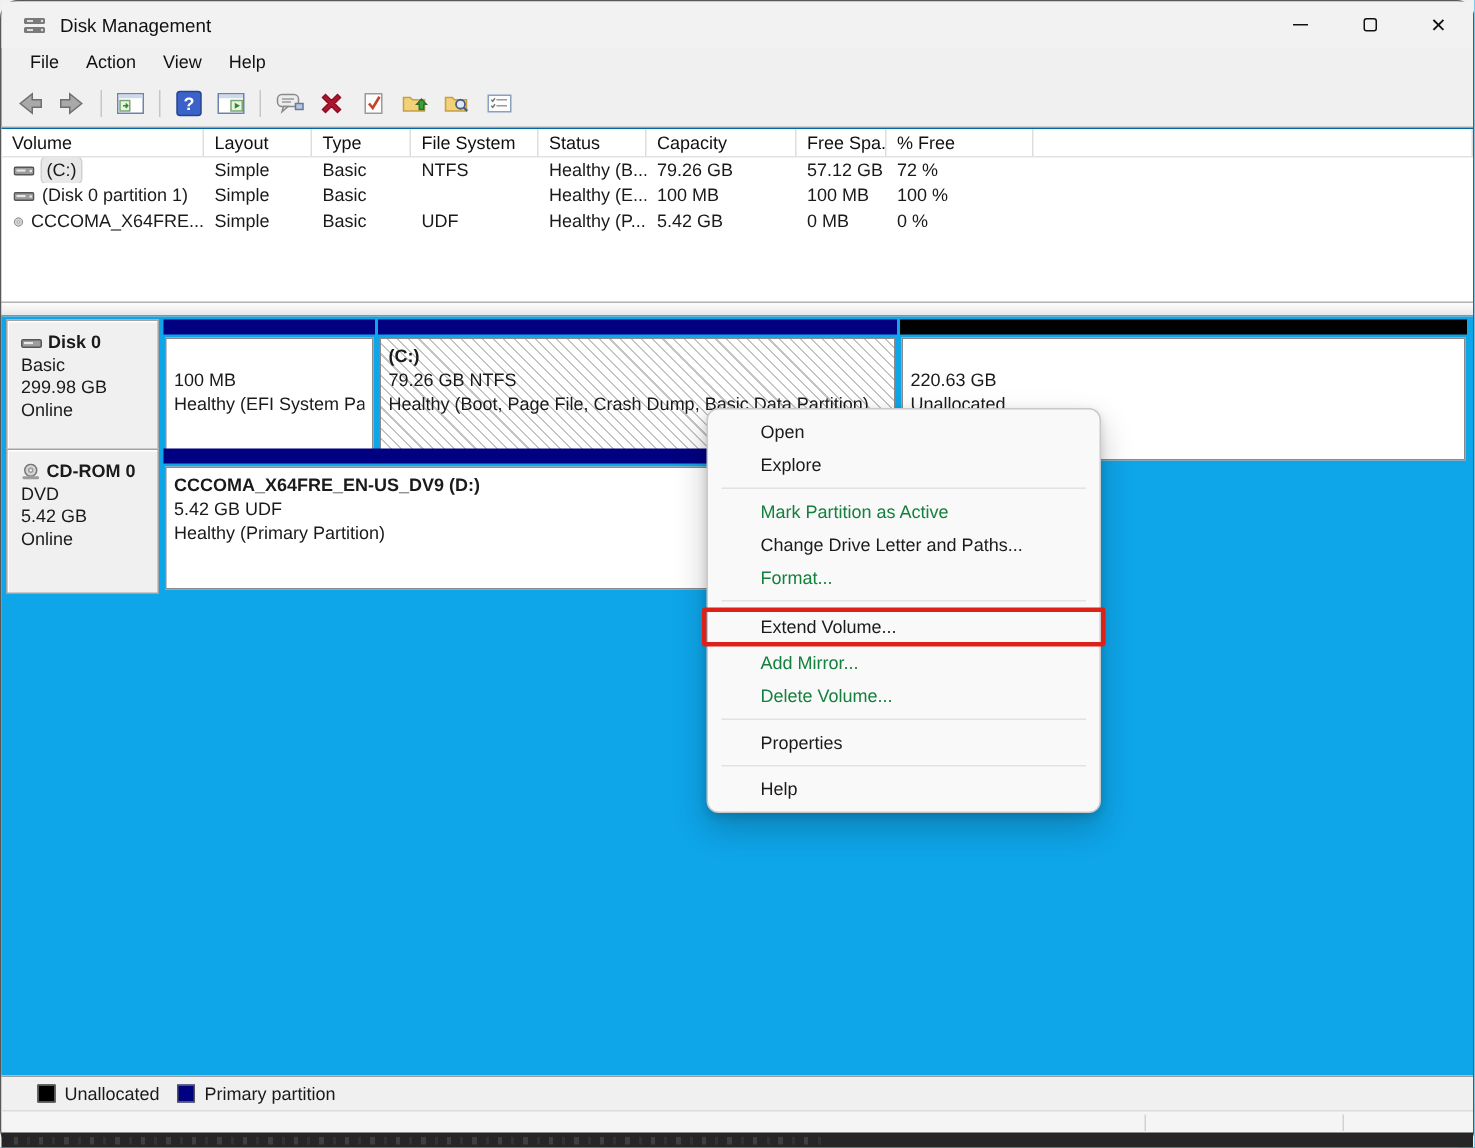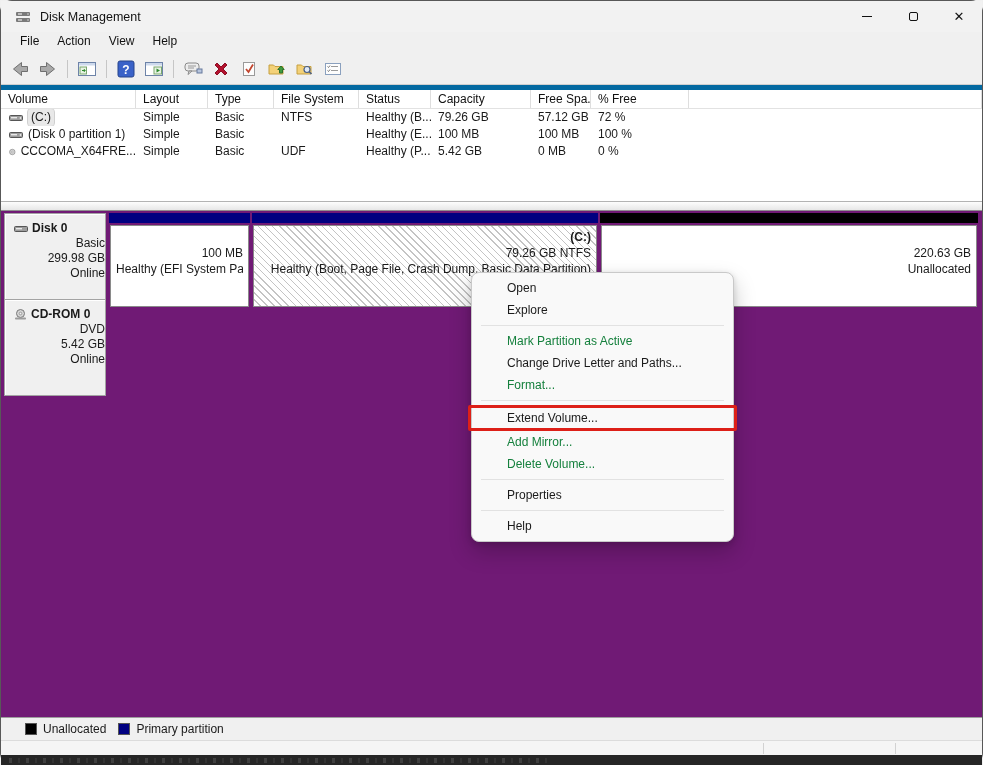--- a/index.html
+++ b/index.html
@@ -21,35 +21,35 @@
   
   .menubar { position:absolute; top:31px; left:0; right:0; height:22px; display:flex; align-items:flex-start; padding-left:10px; }
   .menubar .m-item { padding:2px 9px; color:#111; }
 
   
   .toolbar { position:absolute; top:53px; left:0; right:0; height:31px; display:flex; align-items:center; padding-left:7px; gap:4px; border-bottom:1px solid #cfcfcf; }
   .tb-btn { width:24px; height:24px; display:flex; align-items:center; justify-content:center; }
   .tb-sep { width:1px; height:18px; background:#c6c6c6; margin:0 3px; }
 
   
-  .vol-table { position:absolute; top:84px; left:0; right:0; height:116px; background:#fff; border-top:5px solid #0369a1; }
+  .vol-table { position:absolute; top:84px; left:0; right:0; height:116px; background:#fff; border-top:1px solid #0369a1; }
   .v-head { display:flex; height:19px; line-height:18px; border-bottom:1px solid #e2e2e2; }
   .v-head .cell { border-right:1px solid #dedede; padding-left:7px; color:#111; overflow:hidden; white-space:nowrap; }
   .v-row { display:flex; height:17px; line-height:17px; align-items:center; }
   .v-row .cell { padding-left:7px; overflow:hidden; white-space:nowrap; }
   .c0{width:135px;} .c1{width:72px;} .c2{width:66px;} .c3{width:85px;} .c4{width:72px;} .c5{width:100px;} .c6{width:60px;} .c7{width:98px;} .cx{flex:1;}
   .v-row .c0 { display:flex; align-items:center; gap:5px; padding-left:8px; }
   .sel-chip { background:#e8e8e8; outline:1px solid #d0d0d0; border-radius:3px; padding:0 3px; }
 
   
   .splitter { position:absolute; top:200px; left:0; right:0; height:10px;
               background:linear-gradient(#fdfdfd,#e7e7e7); border-top:1px solid #b3b3b3; border-bottom:1px solid #8f8f8f; }
 
   
-  .gpane { position:absolute; top:210px; left:0; right:0; height:506px; background:#701a75;text-align:right; }
+  .gpane { position:absolute; top:210px; left:0; right:0; height:506px; background:#0ea5e9; }
   .band { position:absolute; left:3px; height:97px; }
   .band-0 { top:2px; width:974px; }
   .band-1 { top:88px; width:730px; }
   .d-panel { position:absolute; left:0; top:0; width:102px; height:97px; background:#f0f0f0;
              border:1px solid #a3a3a3; box-shadow:inset 1px 1px 0 #ffffff; padding:7px 0 0 9px; line-height:15px; }
   .d-title { font-weight:bold; display:flex; align-items:center; gap:4px; }
   .parts { position:absolute; left:105px; top:0; right:0; height:97px; display:flex; }
   .pt { position:relative; height:97px; }
   .pt + .pt { margin-left:2px; }
   .pt-stripe { position:absolute; top:0; left:0; right:0; height:10px; }
@@ -318,20 +318,30 @@
               <circle cx="6.5" cy="4.5" r="4" fill="#d4d4d4" stroke="#777"></circle>
               <circle cx="6.5" cy="4.5" r="1.3" fill="#f4f4f4" stroke="#999"></circle>
               <rect x="1" y="8.5" width="11" height="2" rx="0.8" fill="#9c9c9c"></rect>
             </svg>
           <span>CD-ROM 0</span>
         </div>
         <div>DVD</div>
         <div>5.42 GB</div>
         <div>Online</div>
       </div>
+      <div class="parts">
+        <div class="pt w-cd">
+          <div class="pt-stripe" style="background:#000080;"></div>
+          <div class="pt-box">
+            <div class="pt-name">CCCOMA_X64FRE_EN-US_DV9 (D:)</div>
+            <div class="pt-line">5.42 GB UDF</div>
+            <div class="pt-line">Healthy (Primary Partition)</div>
+          </div>
+        </div>
+      </div>
     </div>
   </div>
 
   <div class="ctx">
     <div class="ctx-item">Open</div>
     <div class="ctx-item">Explore</div>
     <div class="ctx-sep"></div>
     <div class="ctx-item disabled">Mark Partition as Active</div>
     <div class="ctx-item">Change Drive Letter and Paths...</div>
     <div class="ctx-item disabled">Format...</div>

